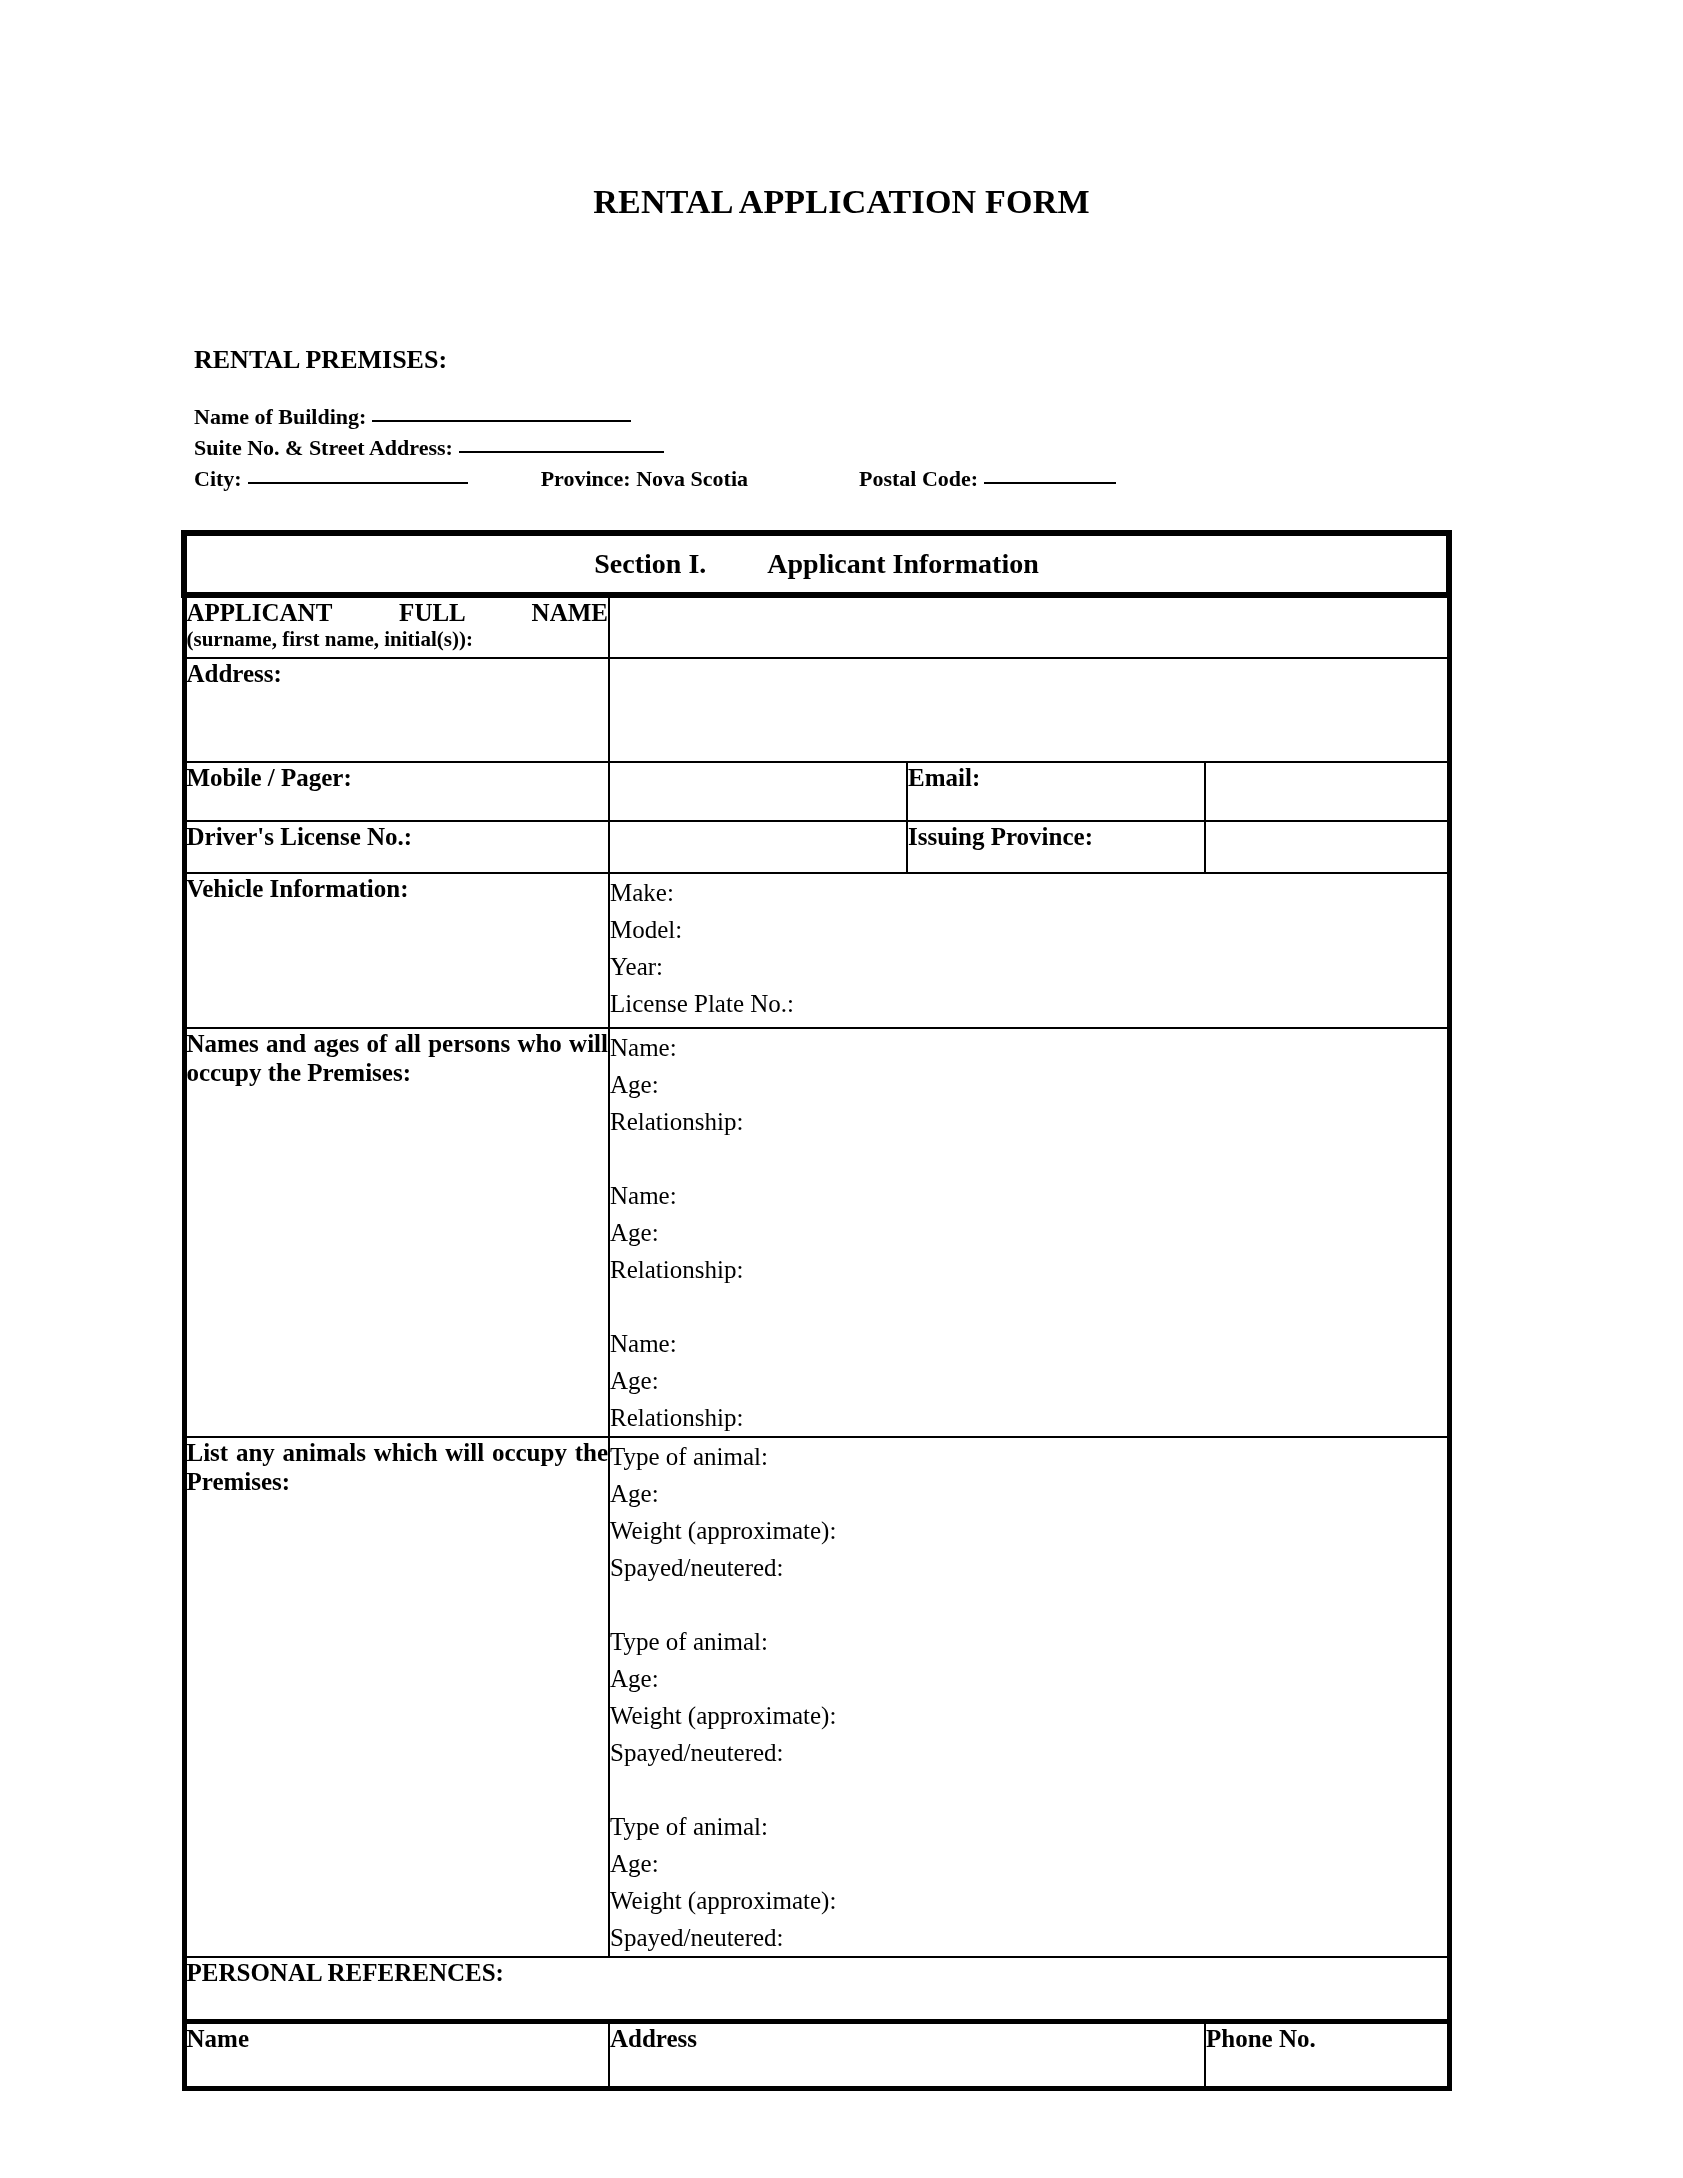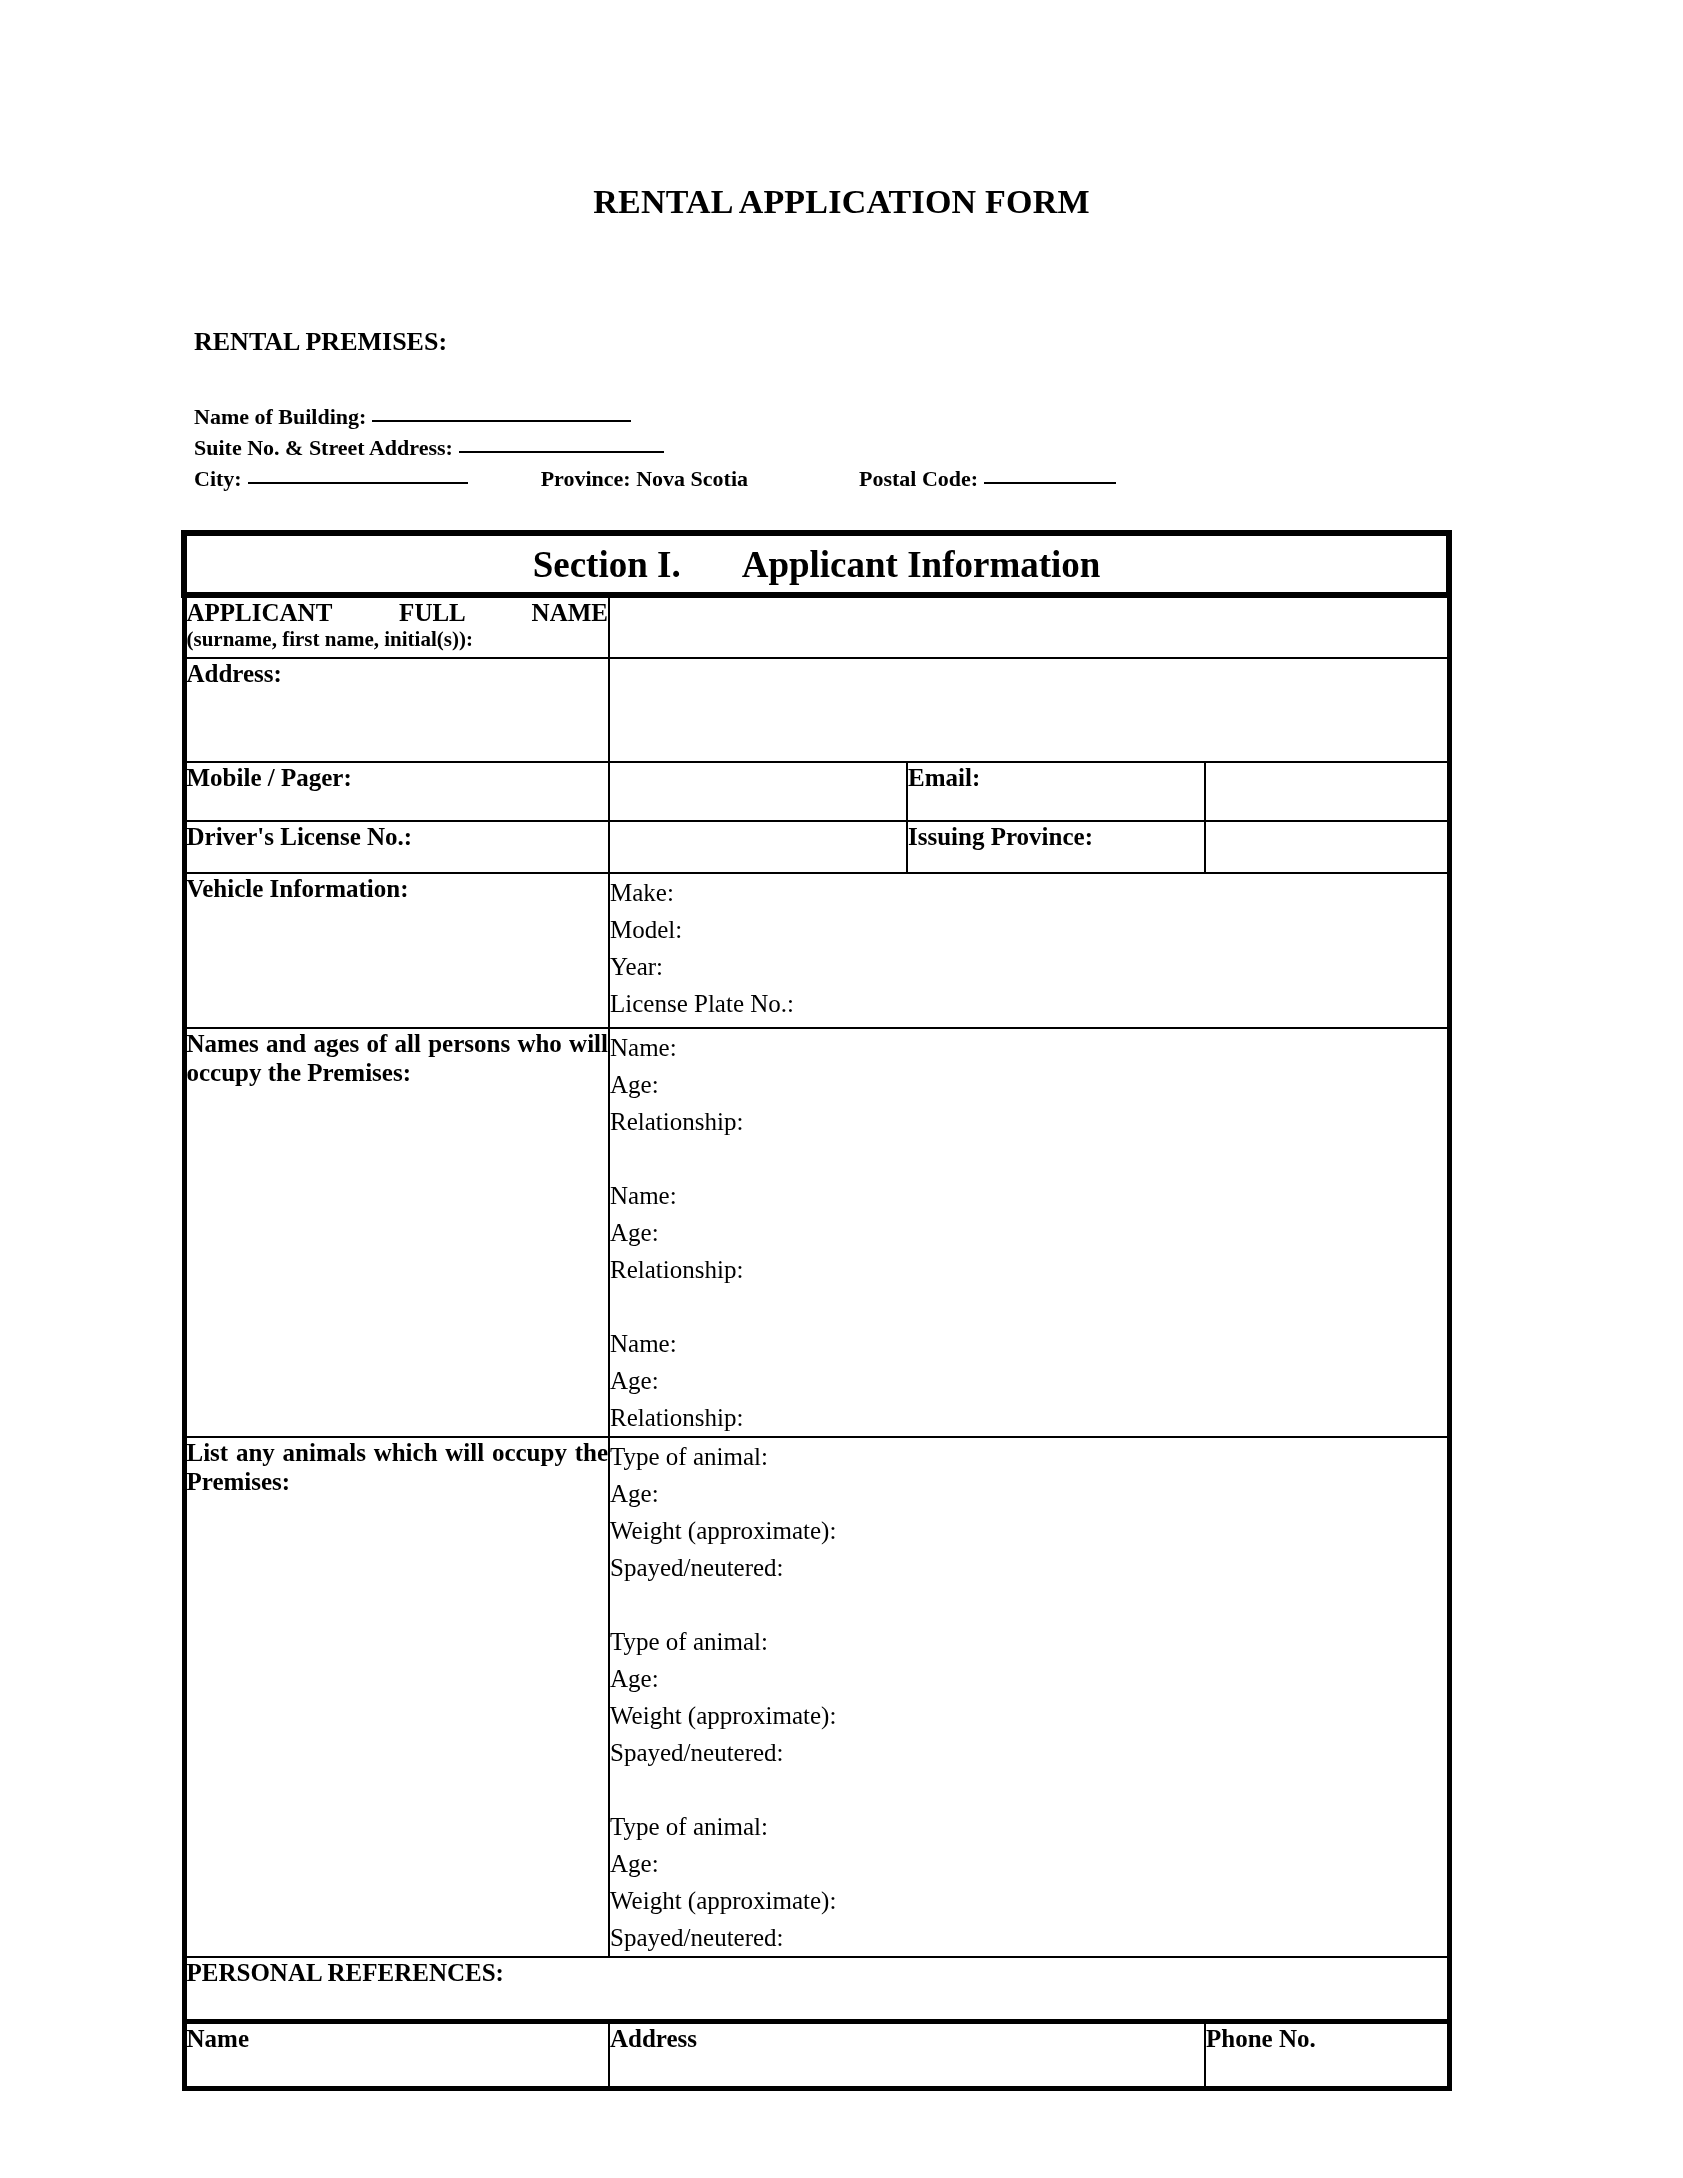--- a/index.html
+++ b/index.html
@@ -46,21 +46,21 @@
     font-weight: bold;
     font-style: italic;
     line-height: 38px;
     text-align: justify;
     text-justify: inter-word;
   }
 
   .section-label {
     position: absolute;
     left: 194px;
-    top: 327px;
+    top: 345px;
     font-size: 26px;
     font-weight: bold;
   }
 
   
   .premises {
     position: absolute;
     left: 194px;
     top: 401px;
     width: 1287px;
@@ -107,21 +107,21 @@
   .sec-banner td {
     border-top: 6px solid #000;
     border-left: 6px solid #000;
     border-right: 6px solid #000;
     border-bottom: 6px solid #000;
     height: 56px;
     text-align: center;
     vertical-align: middle;
   }
   .sec-banner .sec-text {
-    font-size: 37px;
+    font-size: 28px;
     font-weight: bold;
     display: inline-block;
   }
   .sec-num { margin-right: 61px; }
 
   
   .lft { border-left: 5px solid #000 !important; }
   .rgt { border-right: 5px solid #000 !important; }
   .btm { border-bottom: 5px solid #000 !important; }
   .top-thick { border-top: 5px solid #000 !important; margin-left: 12px; }

